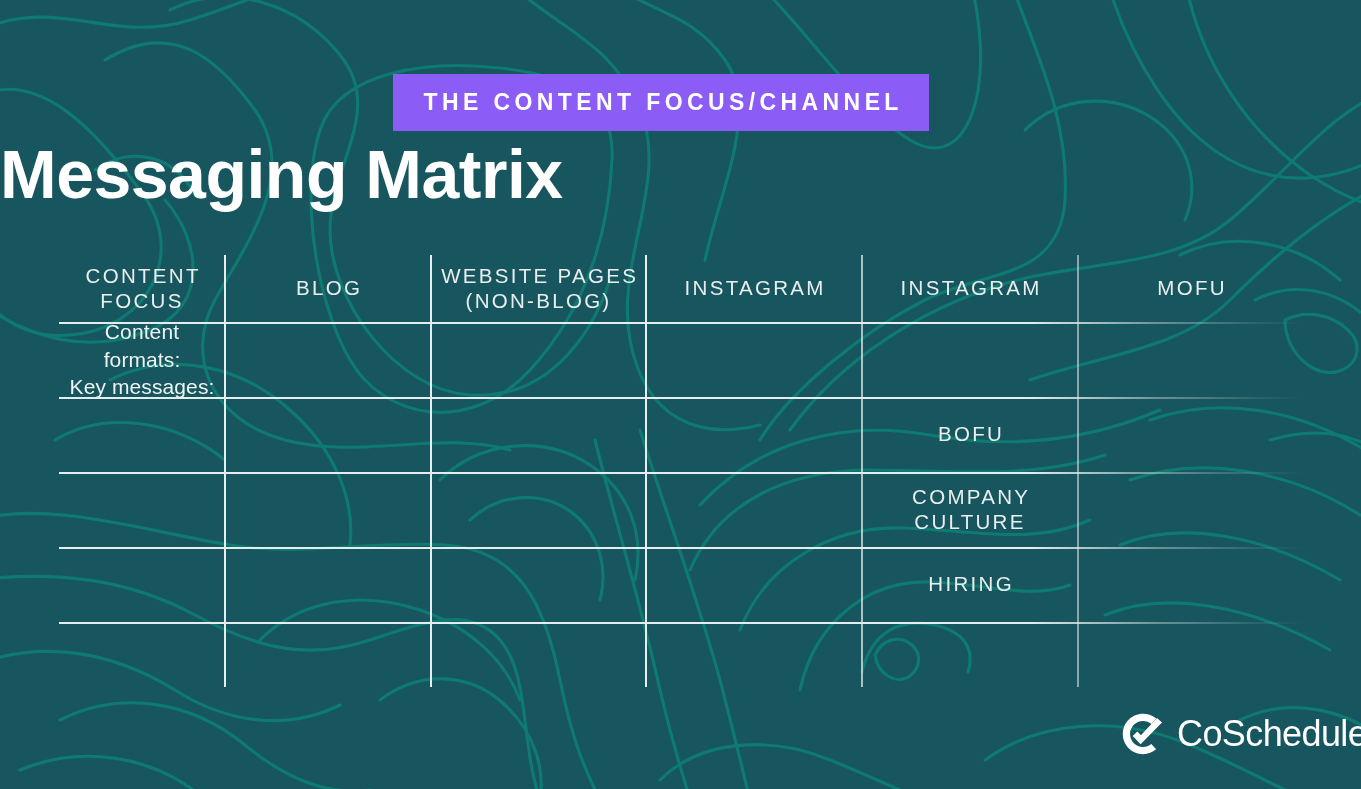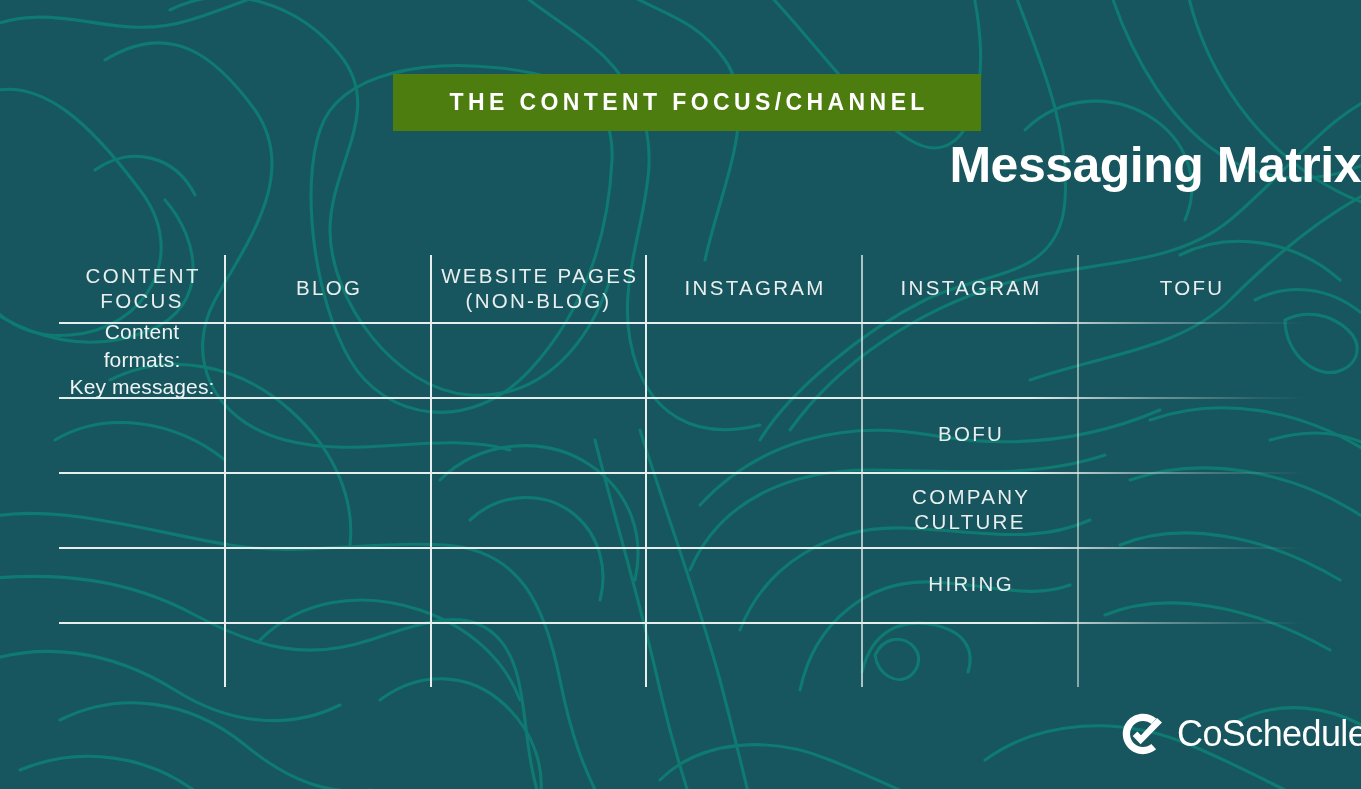--- a/index.html
+++ b/index.html
@@ -23,43 +23,43 @@
     width: 1361px;
     height: 789px;
     pointer-events: none;
   }
 
   
   .eyebrow-band {
     position: absolute;
     left: 393px;
     top: 74px;
-    width: 588px;
+    width: 536px;
     height: 57px;
-    background: #4d7c0f;
+    background: #8b5cf6;
     display: flex;
     align-items: center;
     justify-content: center;
   }
   .eyebrow-text {
     color: #ffffff;
     font-size: 23px;
     font-weight: bold;
     letter-spacing: 4.4px;
     white-space: nowrap;
     text-indent: 4.4px;
   }
   .main-title {
     position: absolute;
     left: 0;
     top: 140px;
     width: 1361px;
-    text-align: right;
+    text-align: left;
     color: #ffffff;
-    font-size: 50px;
+    font-size: 68px;
     font-weight: bold;
     letter-spacing: -0.5px;
     line-height: 1;
   }
 
   
   .matrix {
     position: absolute;
     left: 59px;
     top: 255px;
@@ -212,21 +212,21 @@
         <div class="cell">
           <span class="col-head">WEBSITE PAGES<br>(NON-BLOG)</span>
         </div>
         <div class="cell">
           <span class="col-head">INSTAGRAM</span>
         </div>
         <div class="cell">
           <span class="col-head">INSTAGRAM</span>
         </div>
         <div class="cell">
-          <span class="row-head">TOFU</span>
+          <span class="row-head">MOFU</span>
         </div>
         <div class="cell">
           <span class="cell-body">Content formats:<br>Key messages:</span>
         </div>
         <div class="cell">
           <span class="cell-body blank"></span>
         </div>
         <div class="cell">
           <span class="cell-body blank"></span>
         </div>

